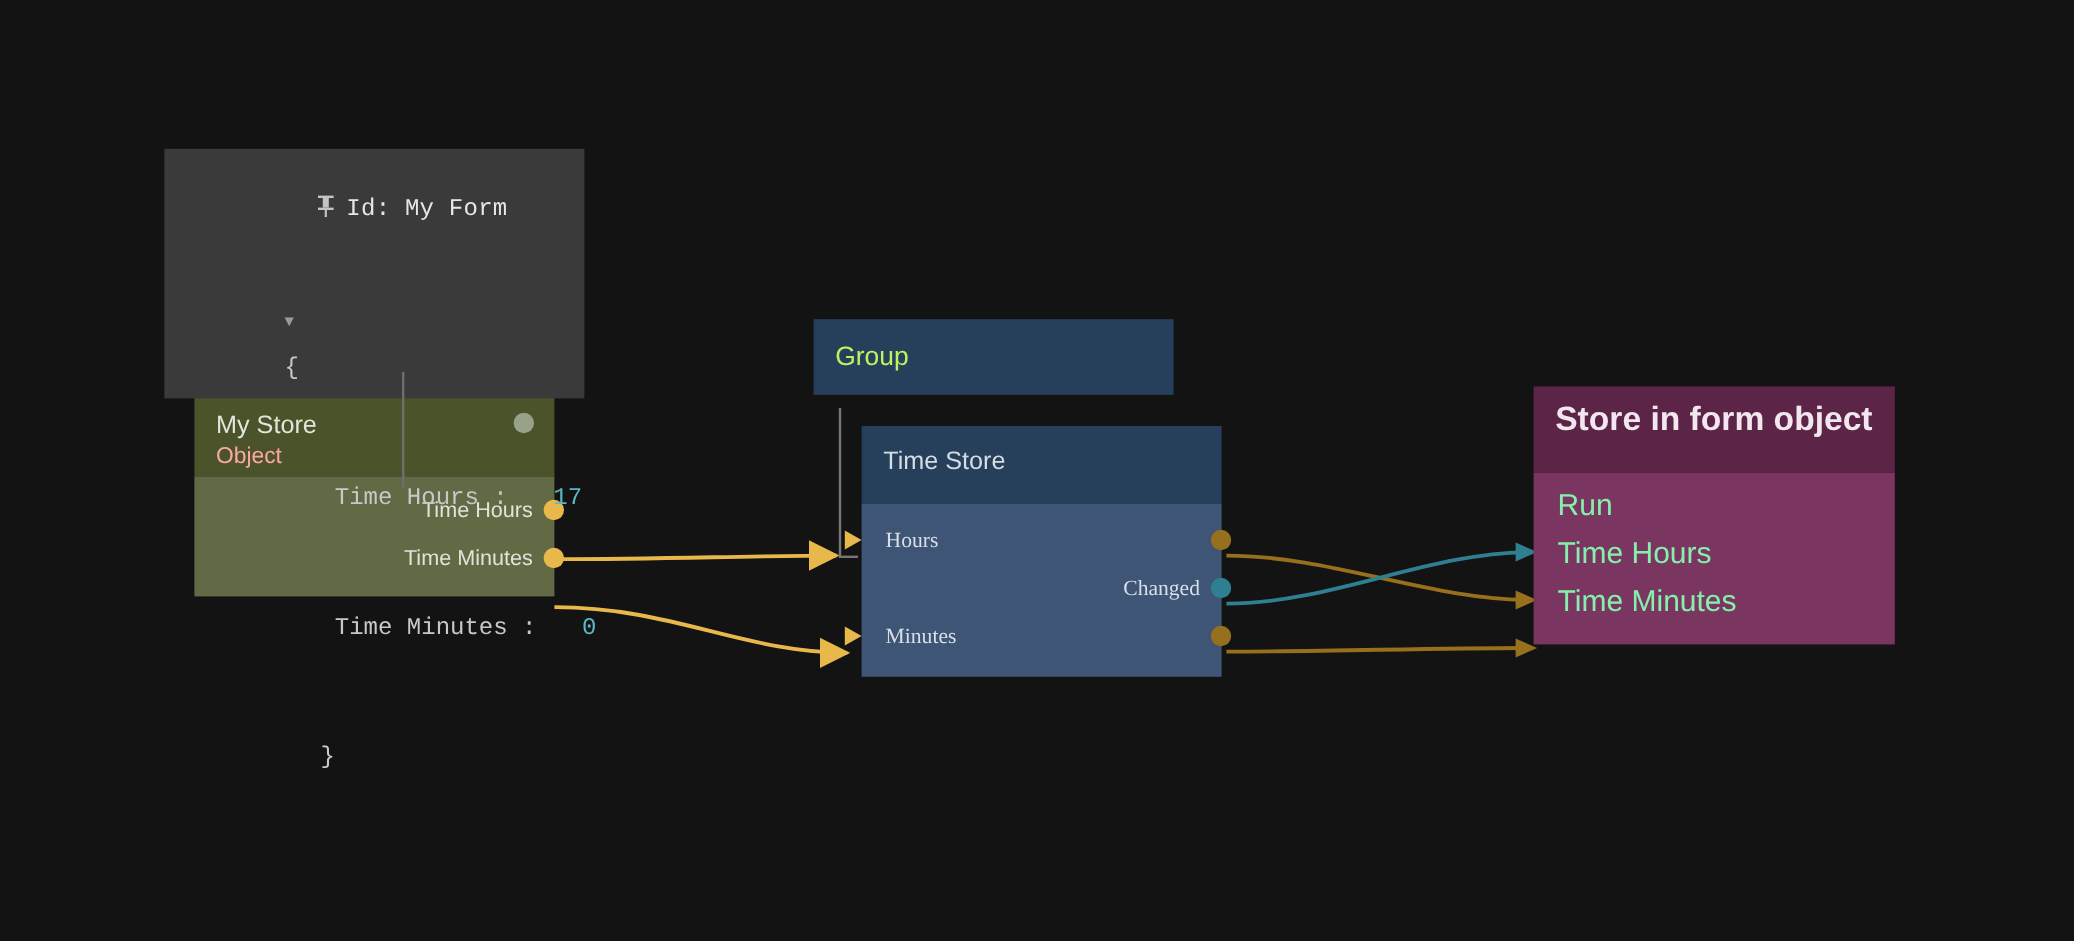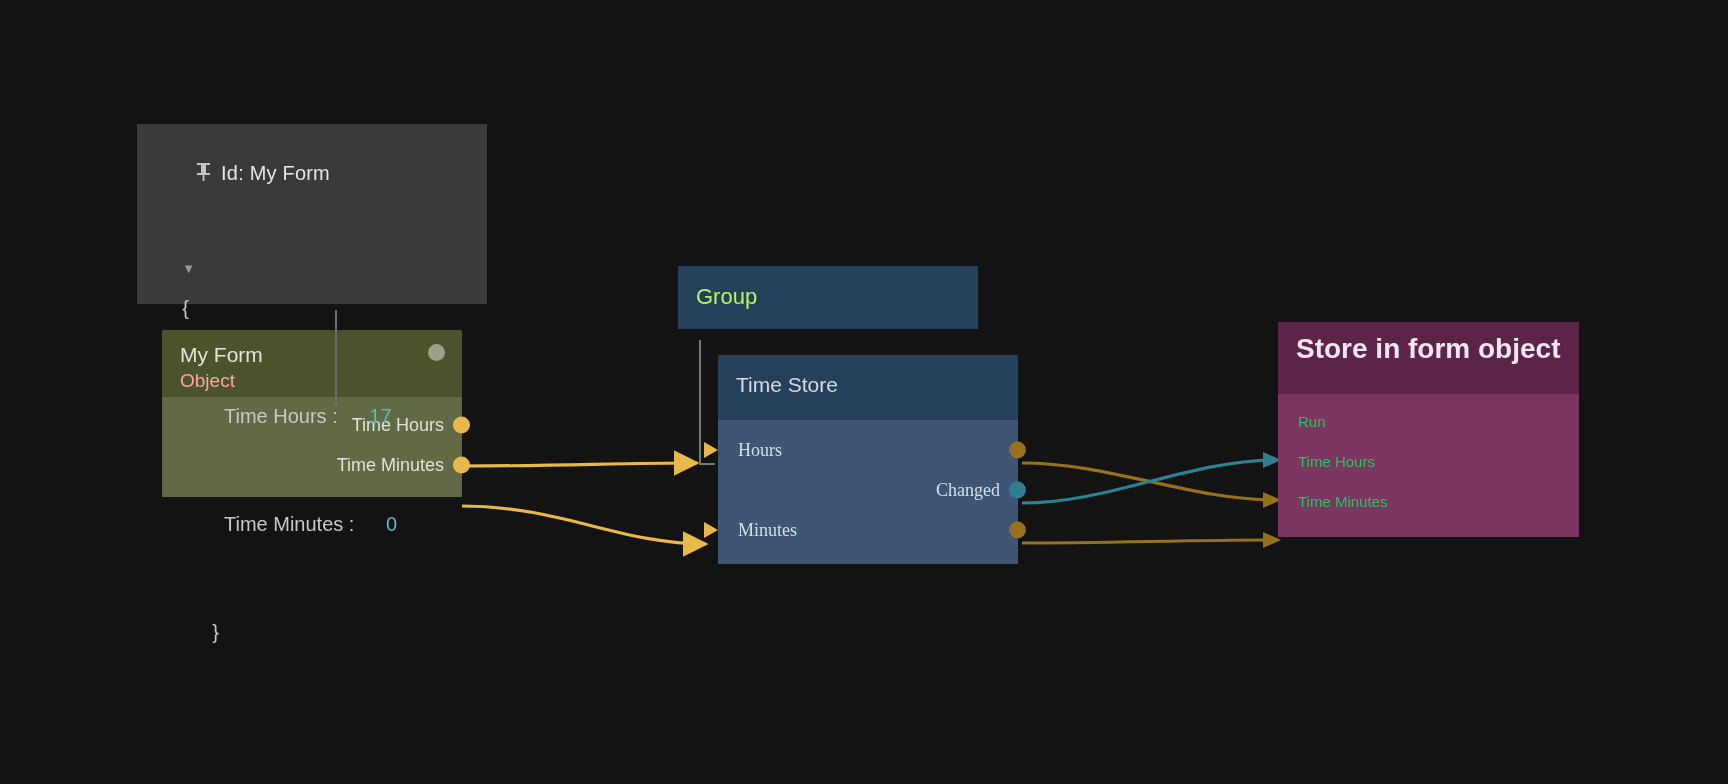--- a/index.html
+++ b/index.html
@@ -28,26 +28,26 @@
     height: 784px;
     pointer-events: none;
     z-index: 5;
   }
   
   .inspector {
     position: absolute;
     left: 137px;
     top: 124px;
     width: 350px;
-    height: 180px;
+    height: 208px;
     background: #3a3a3a;
     box-sizing: border-box;
-    padding: 10px 0 0 0;
+    padding: 10px 0 0 16px;
     z-index: 20;
-    font-family: Liberation Sans, sans-serif;
+    font-family: Liberation Mono, monospace;
   }
   .insp-title {
     display: flex;
     align-items: center;
     gap: 9px;
     padding: 4px 0 6px 12px;
     color: #e6e6e6;
     font-size: 20px;
     letter-spacing: 0.2px;
     white-space: pre;
@@ -197,21 +197,21 @@
   
   #node-store { left: 1278px; top: 322px; width: 301px; }
   #node-store .node-head {
     background: #5c2548;
     height: 72px;
     padding-top: 14px;
   }
   #node-store .node-title { color: #f2e7ee; font-size: 28px; font-weight: bold; }
   #node-store .node-subtitle { color: #c9a8bd; }
   #node-store .node-body { background: #7a3660; padding: 7px 0 16px 0; }
-  #node-store .port-row { color: #22c55e; font-size: 15px; }
+  #node-store .port-row { color: #86efac; font-size: 25px; }
 </style>
 </head>
 <body>
 
 <div id="canvas">
 
   <svg id="wires" viewBox="0 0 1728 784" width="1728" height="784">
     <defs>
       <marker id="ah-gold" markerWidth="8" markerHeight="8" refX="7.2" refY="4" orient="auto" markerUnits="strokeWidth">
         <path d="M0,0 L8,4 L0,8 z" fill="#e8b94a"></path>
@@ -268,21 +268,21 @@
   <div class="node" id="node-group">
     <div class="node-head">
       <div class="node-title">Group</div>
     </div>
   </div>
   <div class="group-link"></div>
   <div class="group-link-tick"></div>
 
   <div class="node" id="node-myform">
     <div class="node-head">
-      <div class="node-title">My Form</div>
+      <div class="node-title">My Store</div>
       <div class="node-subtitle">Object</div>
       <div class="head-status"></div>
     </div>
     <div class="node-body">
       <div class="port-row out">
         <span>Time Hours</span>
         <span class="port-dot right" style="background:#e8b94a"></span>
       </div>
       <div class="port-row out">
         <span>Time Minutes</span>

